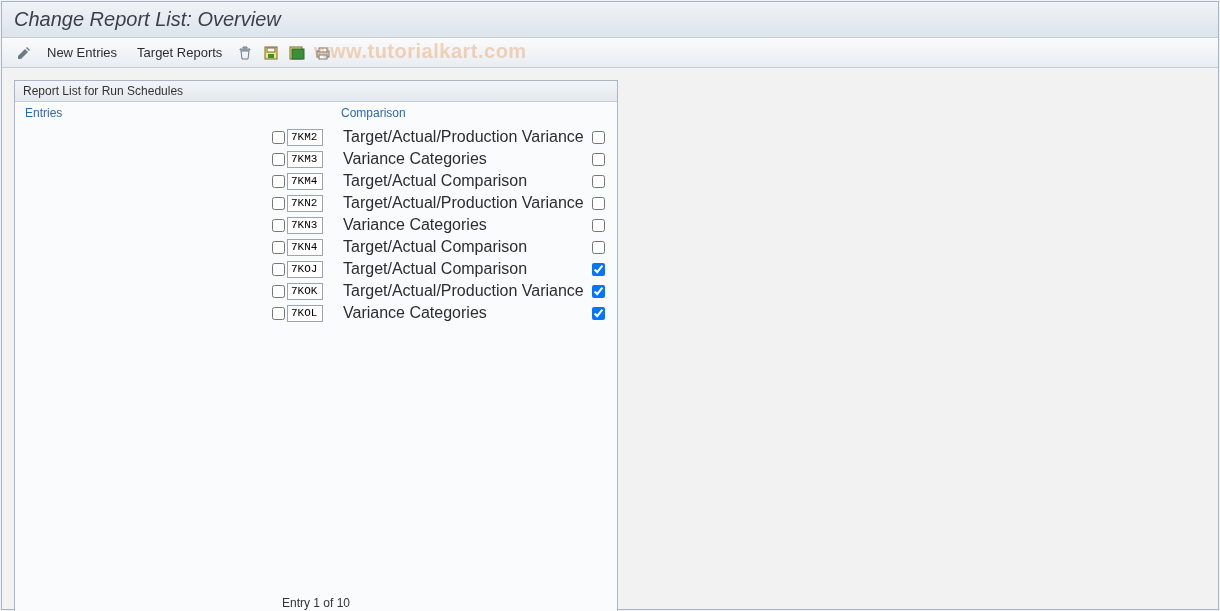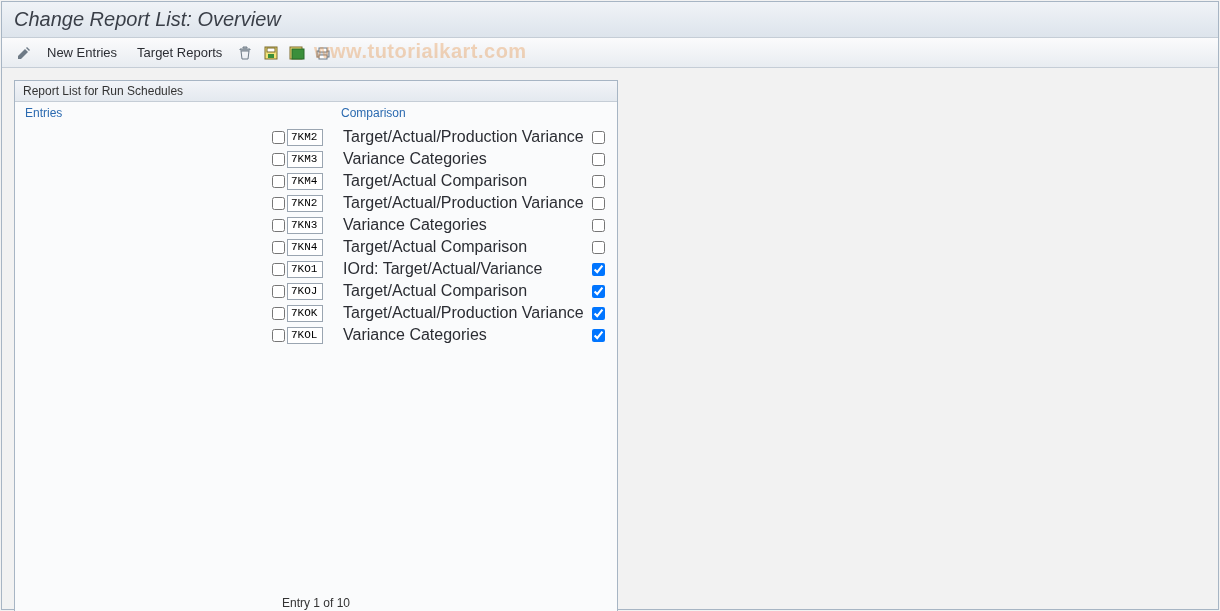--- a/index.html
+++ b/index.html
@@ -242,30 +242,20 @@
             <div class="code"><input type="text" value="7KN4" style=""></div>
             <div class="desc">Target/Actual Comparison</div>
             <div class="cb2">
               <input type="checkbox" style="">
             </div>
           </div>
           <div class="row">
             <div class="cb1">
               <input type="checkbox" style="">
             </div>
-            <div class="code"><input type="text" value="7KO1" style=""></div>
-            <div class="desc">IOrd: Target/Actual/Variance</div>
-            <div class="cb2">
-              <input type="checkbox" checked="" style="">
-            </div>
-          </div>
-          <div class="row">
-            <div class="cb1">
-              <input type="checkbox" style="">
-            </div>
             <div class="code"><input type="text" value="7KOJ" style=""></div>
             <div class="desc">Target/Actual Comparison</div>
             <div class="cb2">
               <input type="checkbox" checked="" style="">
             </div>
           </div>
           <div class="row">
             <div class="cb1">
               <input type="checkbox" style="">
             </div>

